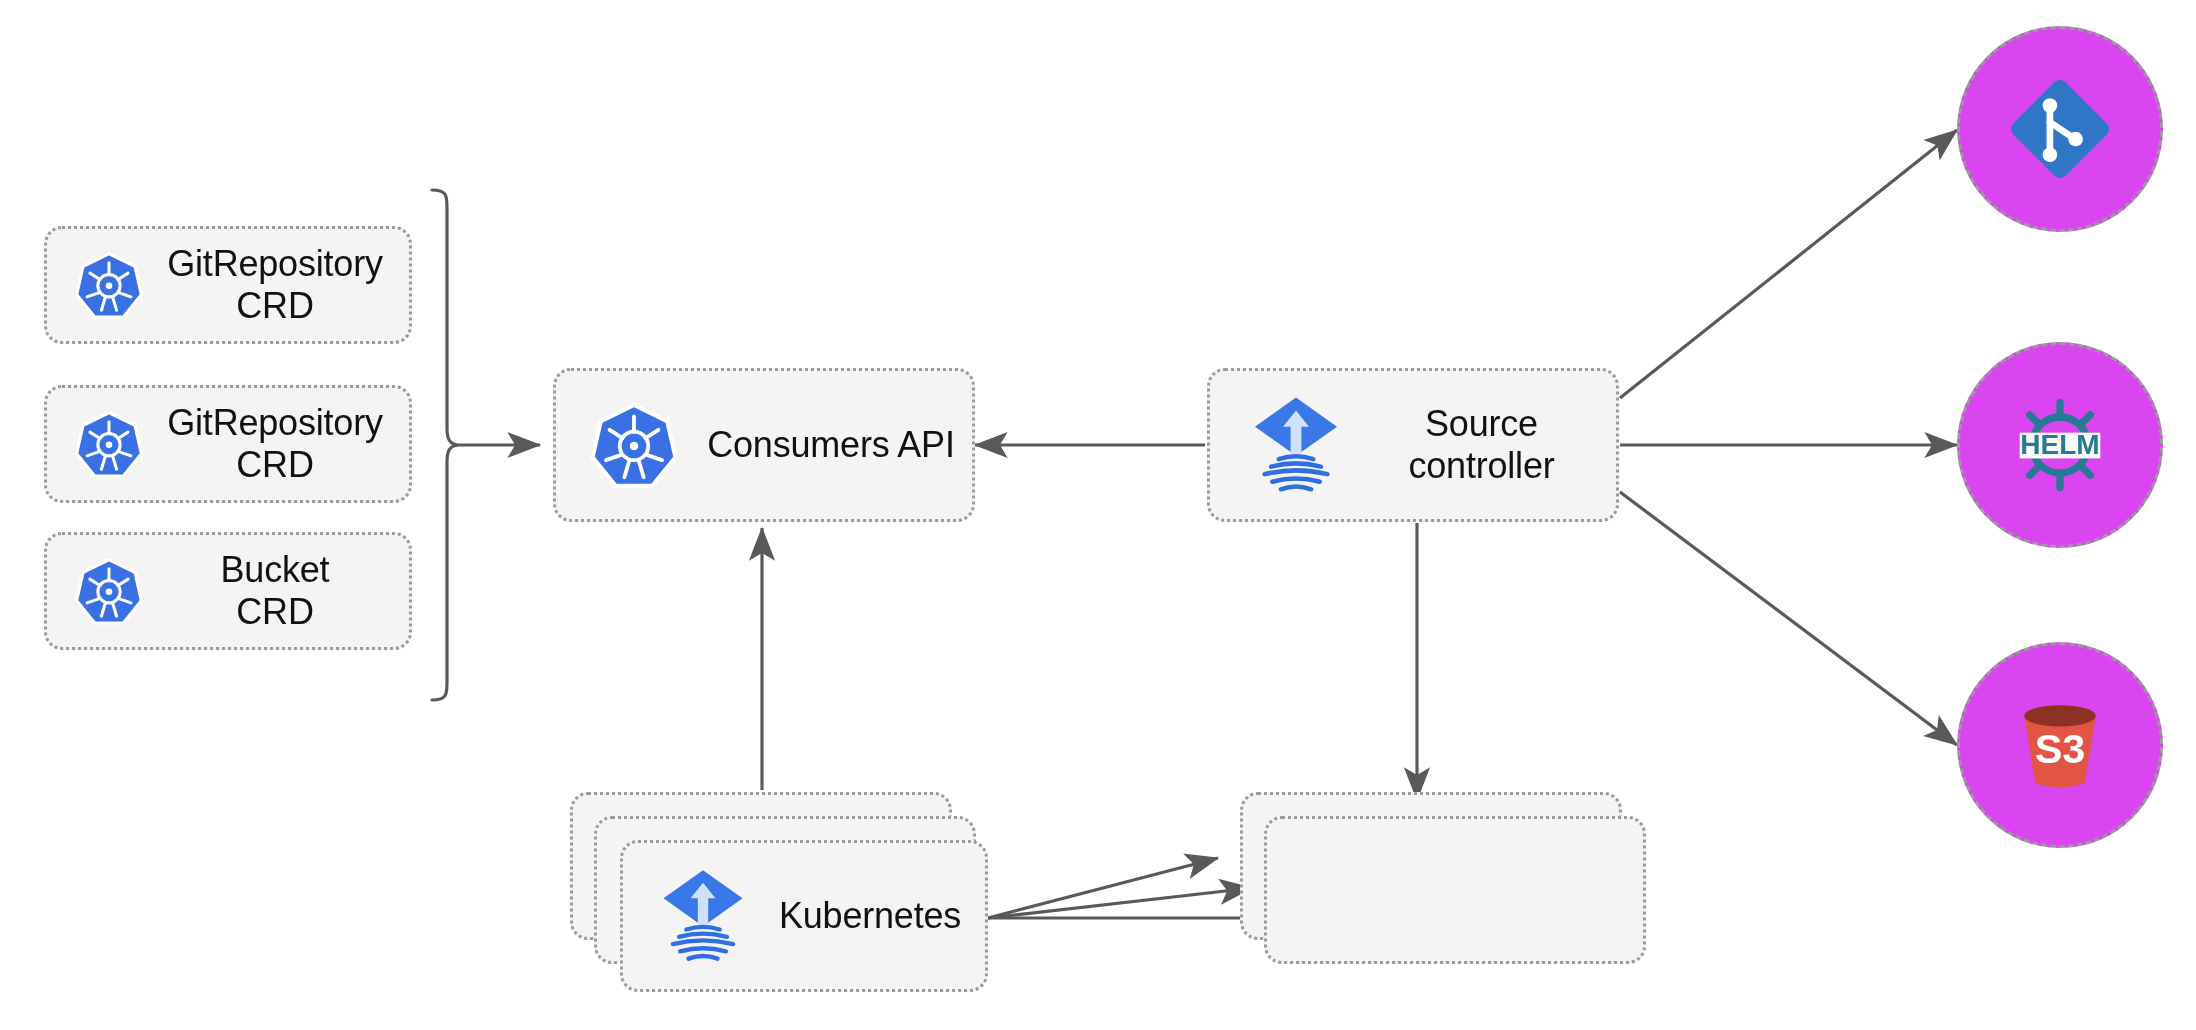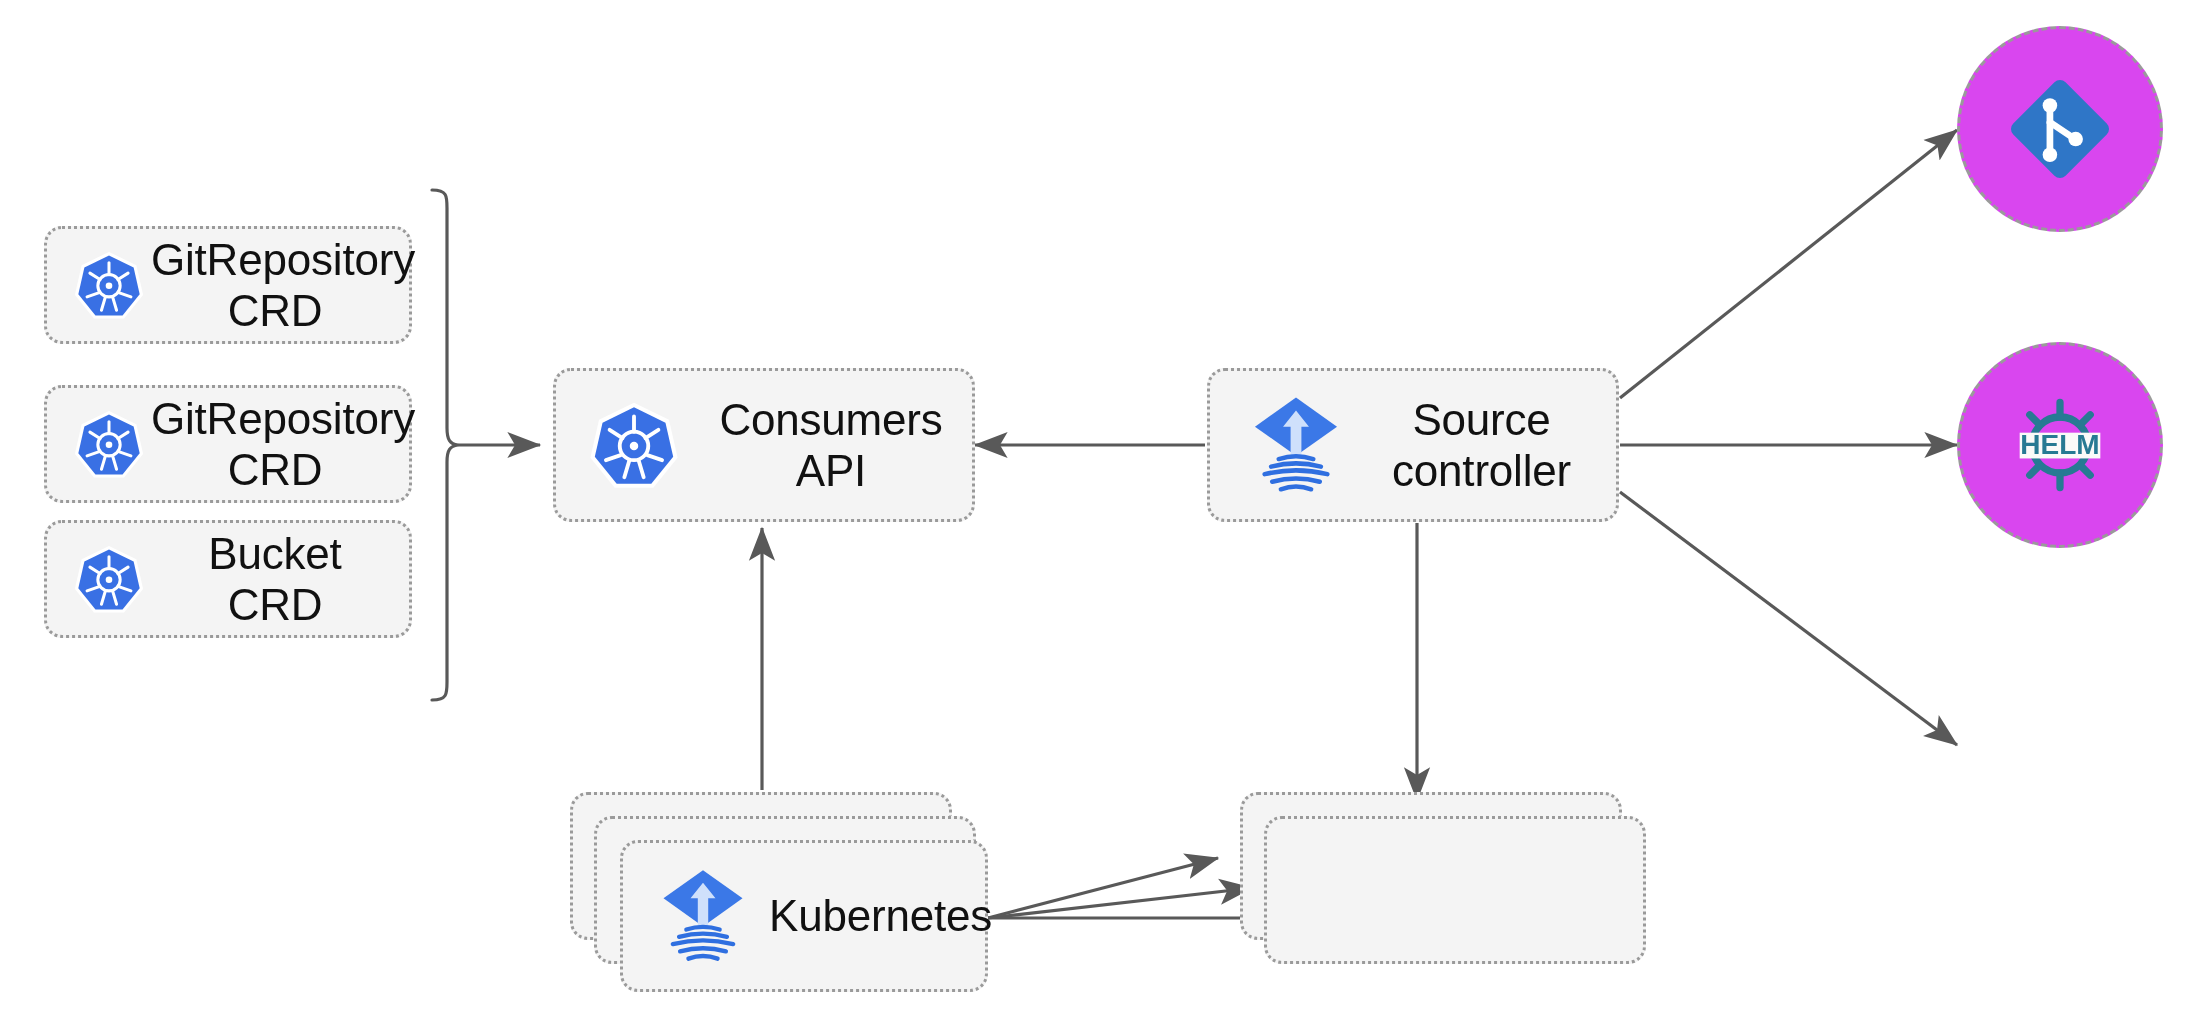--- a/index.html
+++ b/index.html
@@ -26,21 +26,21 @@
     background: #f4f4f4;
     border: 3px dotted #9a9a9a;
     border-radius: 18px;
     display: flex;
     align-items: center;
     justify-content: center;
   }
 
   .node-label {
     color: #111111;
-    font-size: 44px;
+    font-size: 36px;
     line-height: 1.16;
     text-align: center;
     white-space: pre-line;
     letter-spacing: -0.2px;
   }
 
   
   .crd {
     width: 368px;
     height: 118px;
@@ -191,21 +191,21 @@
           <line x1="19.5" y1="66.5" x2="35.5" y2="61"></line>
           <line x1="23.5" y1="33.5" x2="37.5" y2="42.5"></line>
         </g>
         <circle cx="50" cy="51" r="4.6" fill="#ffffff"></circle>
       </svg>
     </span>
     <span class="node-label">GitRepository
 CRD</span>
   </div>
 
-  <div class="node crd" style="left:44px; top:520px;">
+  <div class="node crd" style="left:44px; top:532px;">
     <span class="icon-slot">
       <svg viewBox="0 0 100 100" width="100%" height="100%">
         <path d="M50 4 L88 22.6 L97.4 63.8 L71 96.6 L29 96.6 L2.6 63.8 L12 22.6 Z" fill="#ffffff"></path>
         <path d="M50 9 L84.2 25.8 L92.6 62.8 L68.8 92.2 L31.2 92.2 L7.4 62.8 L15.8 25.8 Z" fill="#3970e4"></path>
         <g fill="none" stroke="#ffffff" stroke-width="4.2" stroke-linecap="round">
           <circle cx="50" cy="51" r="15.5"></circle>
           <line x1="50" y1="19" x2="50" y2="35.6"></line>
           <line x1="76.5" y1="33.5" x2="62.5" y2="42.5"></line>
           <line x1="80.5" y1="66.5" x2="64.5" y2="61"></line>
           <line x1="60.5" y1="85" x2="55" y2="66.5"></line>
@@ -309,14 +309,23 @@
           <line x1="68" y1="68" x2="77" y2="77"></line>
           <line x1="77" y1="23" x2="68" y2="32"></line>
           <line x1="32" y1="68" x2="23" y2="77"></line>
         </g>
         <rect x="14" y="39" width="72" height="23" fill="#fafaf8"></rect>
         <text x="50" y="58" text-anchor="middle" font-family="'Liberation Sans', sans-serif" font-size="25" font-weight="bold" fill="#277a93">HELM</text>
       </svg>
     </span>
   </div>
 
+  <div class="ext-circle" style="left:1957px; top:642px;">
+    <span class="logo-slot">
+      <svg viewBox="0 0 100 100" width="100%" height="100%">
+        <path d="M18 24 L28 84 Q50 92 72 84 L82 24 Z" fill="#e25444"></path>
+        <ellipse cx="50" cy="24" rx="32" ry="9.5" fill="#8c3123"></ellipse>
+        <text x="50" y="66" text-anchor="middle" font-family="'Liberation Sans', sans-serif" font-size="37" font-weight="bold" fill="#ffffff">S3</text>
+      </svg>
+    </span>
+  </div>
 
 </div>
 
 </body></html>

